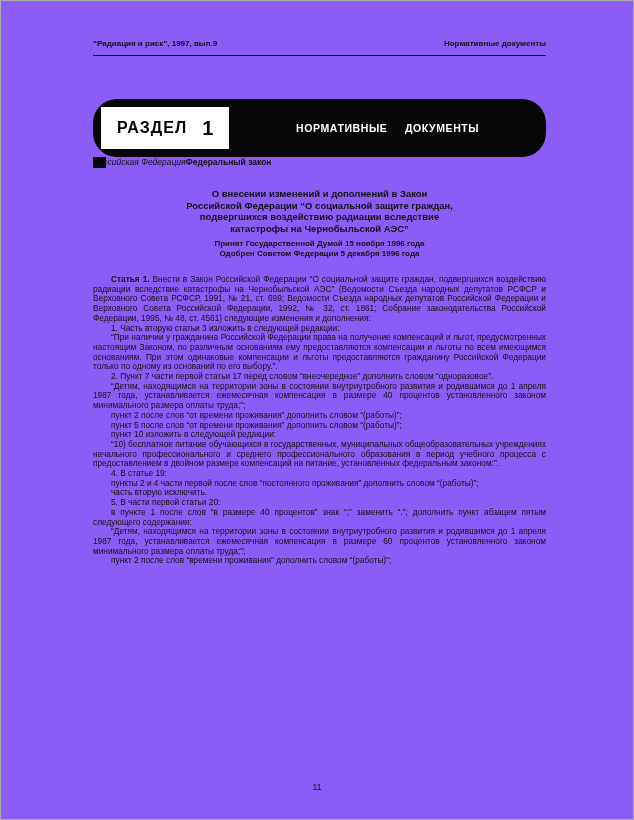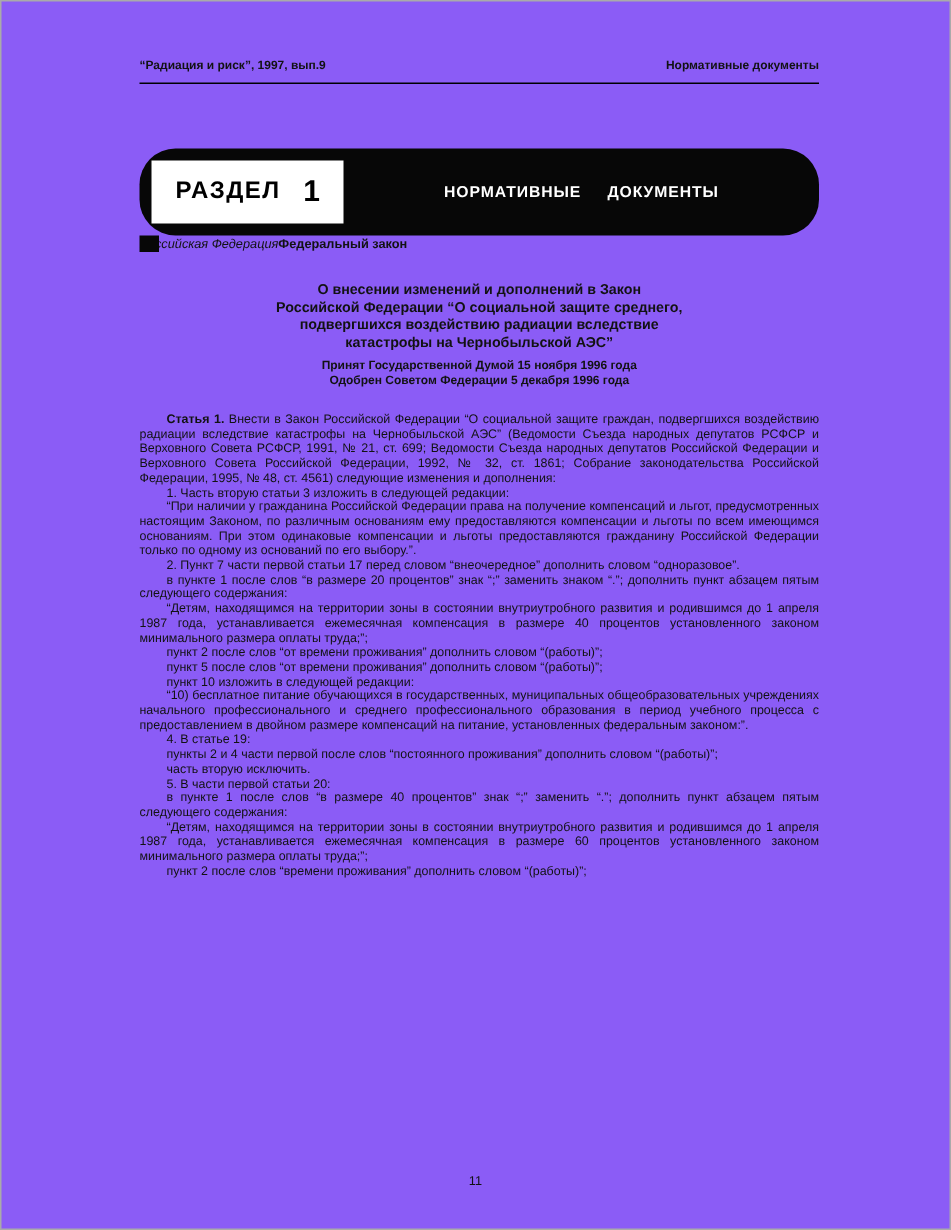--- a/index.html
+++ b/index.html
@@ -65,36 +65,35 @@
       <div class="banner-tab"></div>
     </div>
 
     <div class="doc-meta">
       <span class="doc-country">Российская Федерация</span>
       <span class="doc-type">Федеральный закон</span>
     </div>
 
     <div class="doc-title">
         <div>О внесении изменений и дополнений в Закон</div>
-        <div>Российской Федерации “О социальной защите среднего,</div>
+        <div>Российской Федерации “О социальной защите граждан,</div>
         <div>подвергшихся воздействию радиации вследствие</div>
         <div>катастрофы на Чернобыльской АЭС”</div>
       </div>
 
     <div class="doc-adoption">
         <div>Принят Государственной Думой 15 ноября 1996 года</div>
         <div>Одобрен Советом Федерации 5 декабря 1996 года</div>
       </div>
 
     <div class="doc-body">
         <p><b>Статья 1.</b> Внести в Закон Российской Федерации “О социальной защите граждан, подвергшихся воздействию радиации вследствие катастрофы на Чернобыльской АЭС” (Ведомости Съезда народных депутатов РСФСР и Верховного Совета РСФСР, 1991, № 21, ст. 699; Ведомости Съезда народных депутатов Российской Федерации и Верховного Совета Российской Федерации, 1992, № 32, ст. 1861; Собрание законодательства Российской Федерации, 1995, № 48, ст. 4561) следующие изменения и дополнения:</p>
         <p>1. Часть вторую статьи 3 изложить в следующей редакции:</p>
         <p>“При наличии у гражданина Российской Федерации права на получение компенсаций и льгот, предусмотренных настоящим Законом, по различным основаниям ему предоставляются компенсации и льготы по всем имеющимся основаниям. При этом одинаковые компенсации и льготы предоставляются гражданину Российской Федерации только по одному из оснований по его выбору.”.</p>
         <p>2. Пункт 7 части первой статьи 17 перед словом “внеочередное” дополнить словом “одноразовое”.</p>
-        <p>в пункте 1 после слов “в размере 20 процентов” знак “;” заменить знаком “.”; дополнить пункт абзацем пятым следующего содержания:</p>
         <p>“Детям, находящимся на территории зоны в состоянии внутриутробного развития и родившимся до 1 апреля 1987 года, устанавливается ежемесячная компенсация в размере 40 процентов установленного законом минимального размера оплаты труда;”;</p>
         <p>пункт 2 после слов “от времени проживания” дополнить словом “(работы)”;</p>
         <p>пункт 5 после слов “от времени проживания” дополнить словом “(работы)”;</p>
         <p>пункт 10 изложить в следующей редакции:</p>
         <p>“10) бесплатное питание обучающихся в государственных, муниципальных общеобразовательных учреждениях начального профессионального и среднего профессионального образования в период учебного процесса с предоставлением в двойном размере компенсаций на питание, установленных федеральным законом:”.</p>
         <p>4. В статье 19:</p>
         <p>пункты 2 и 4 части первой после слов “постоянного проживания” дополнить словом “(работы)”;</p>
         <p>часть вторую исключить.</p>
         <p>5. В части первой статьи 20:</p>
         <p>в пункте 1 после слов “в размере 40 процентов” знак “;” заменить “.”; дополнить пункт абзацем пятым следующего содержания:</p>

